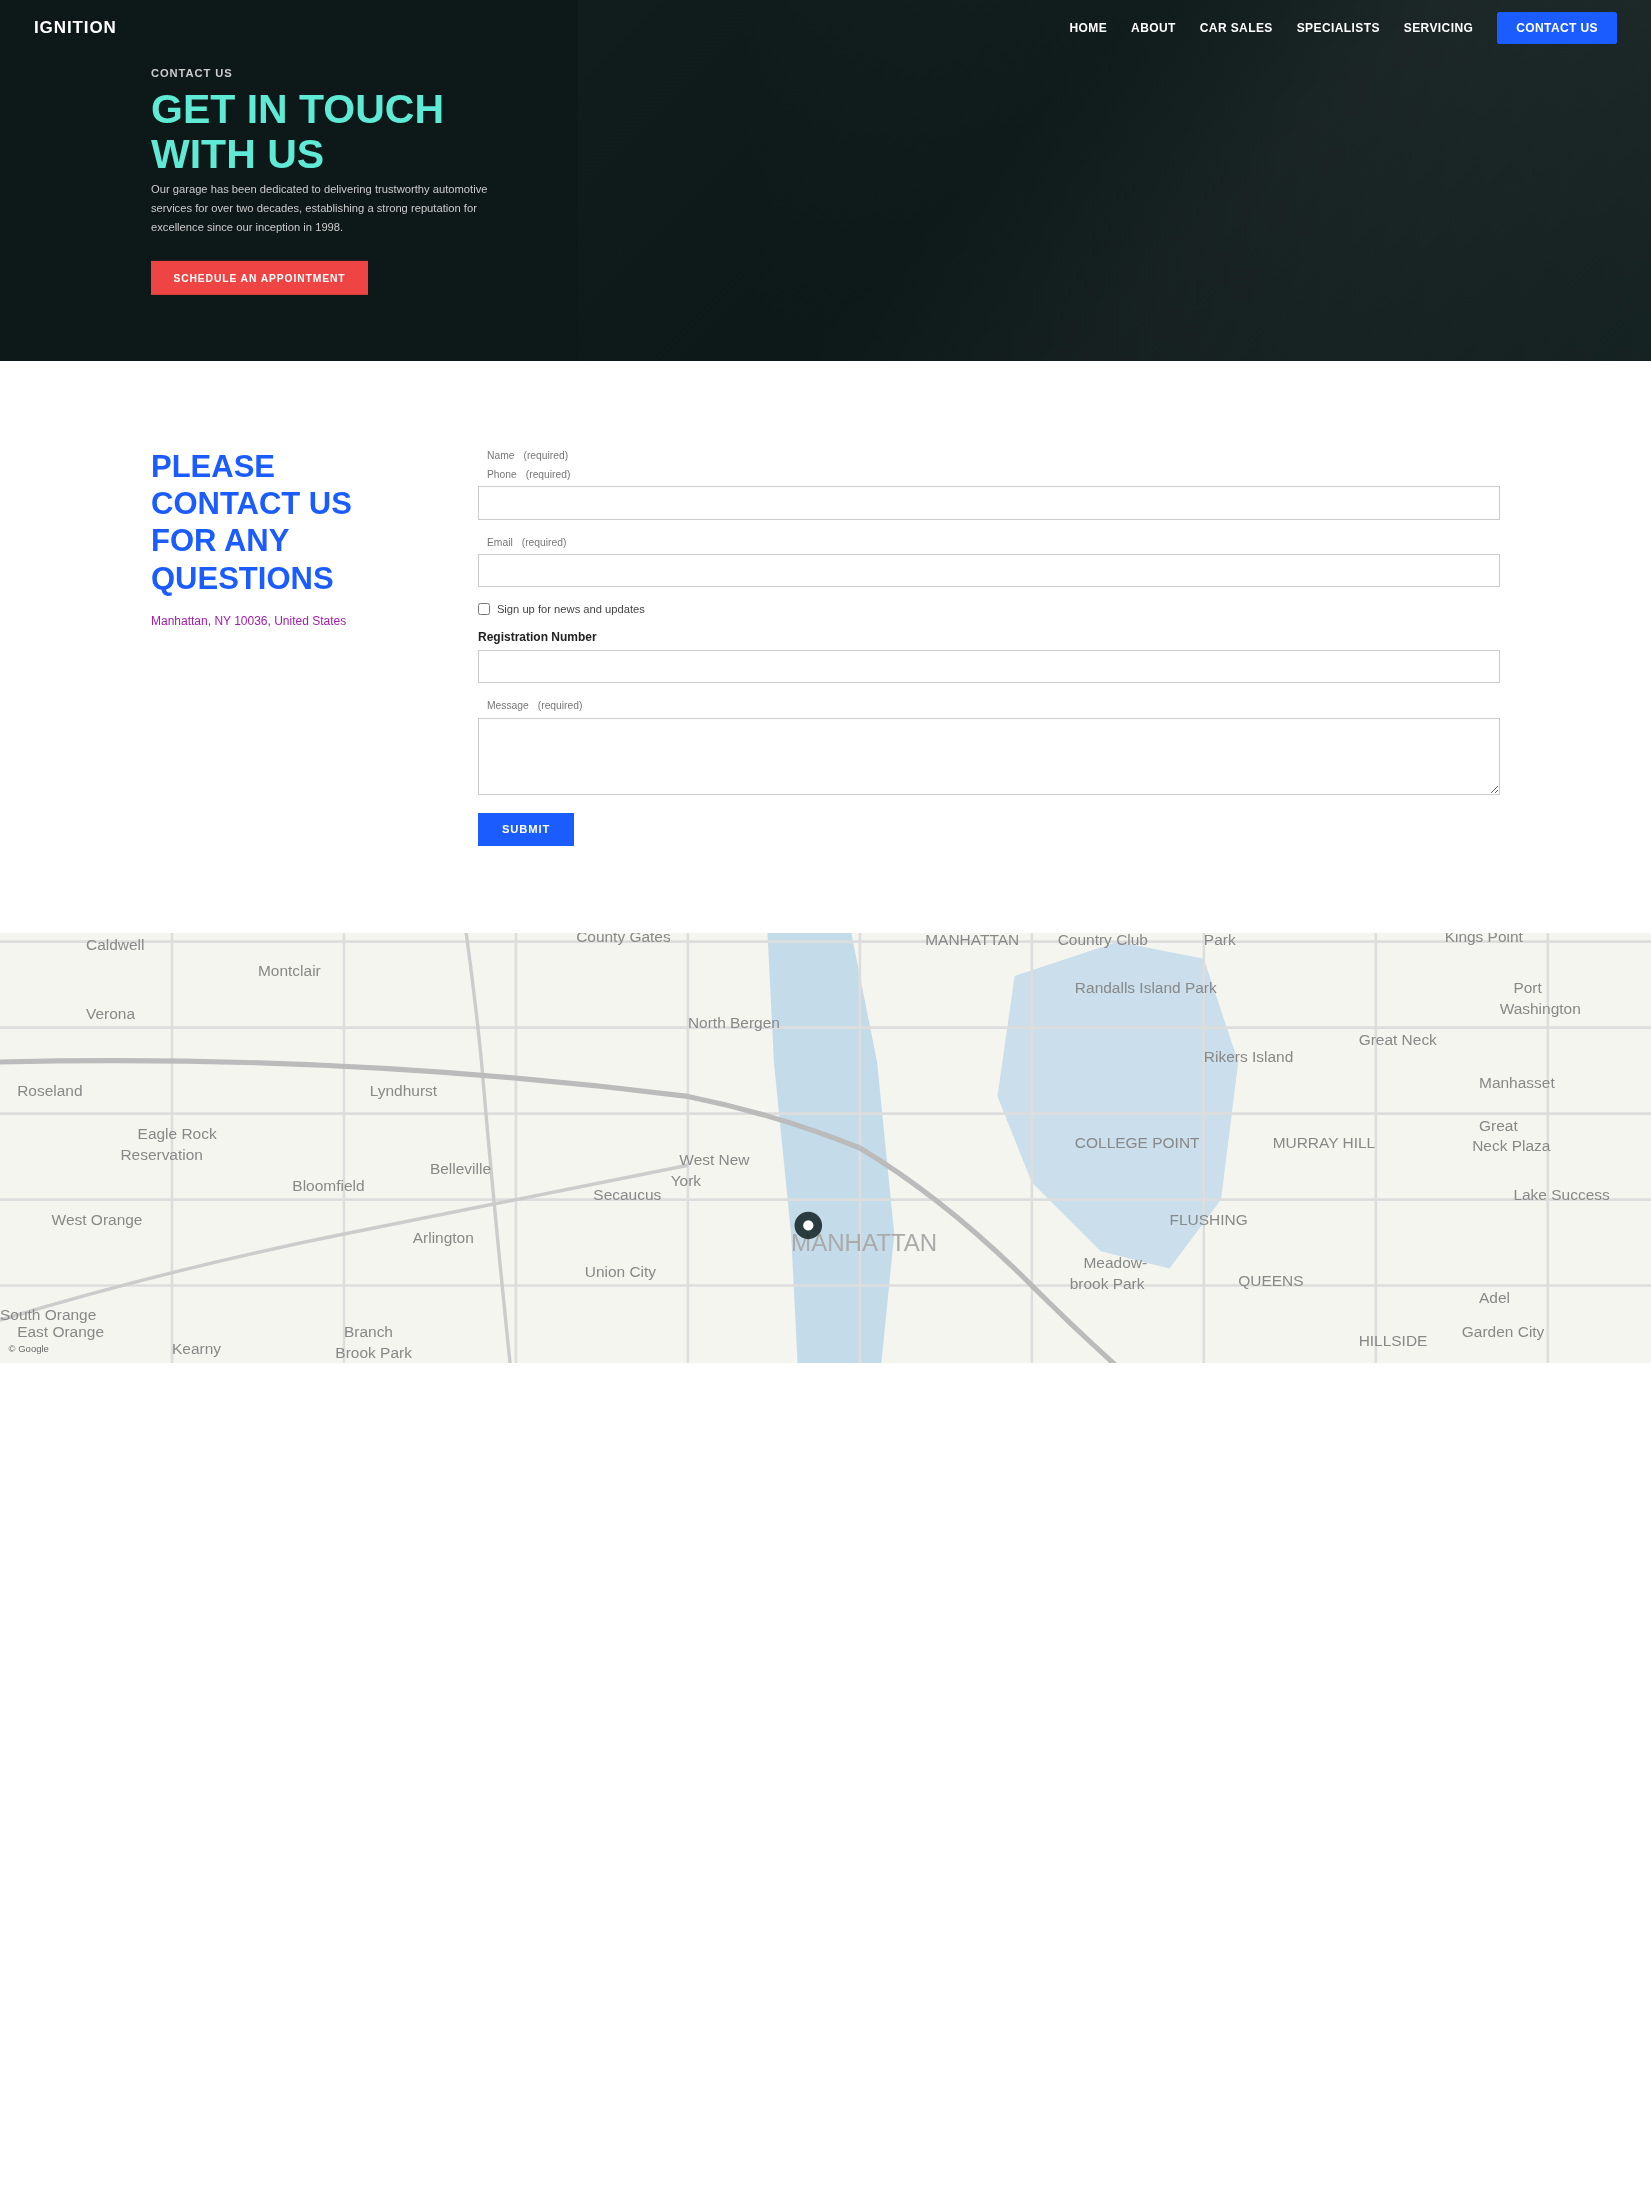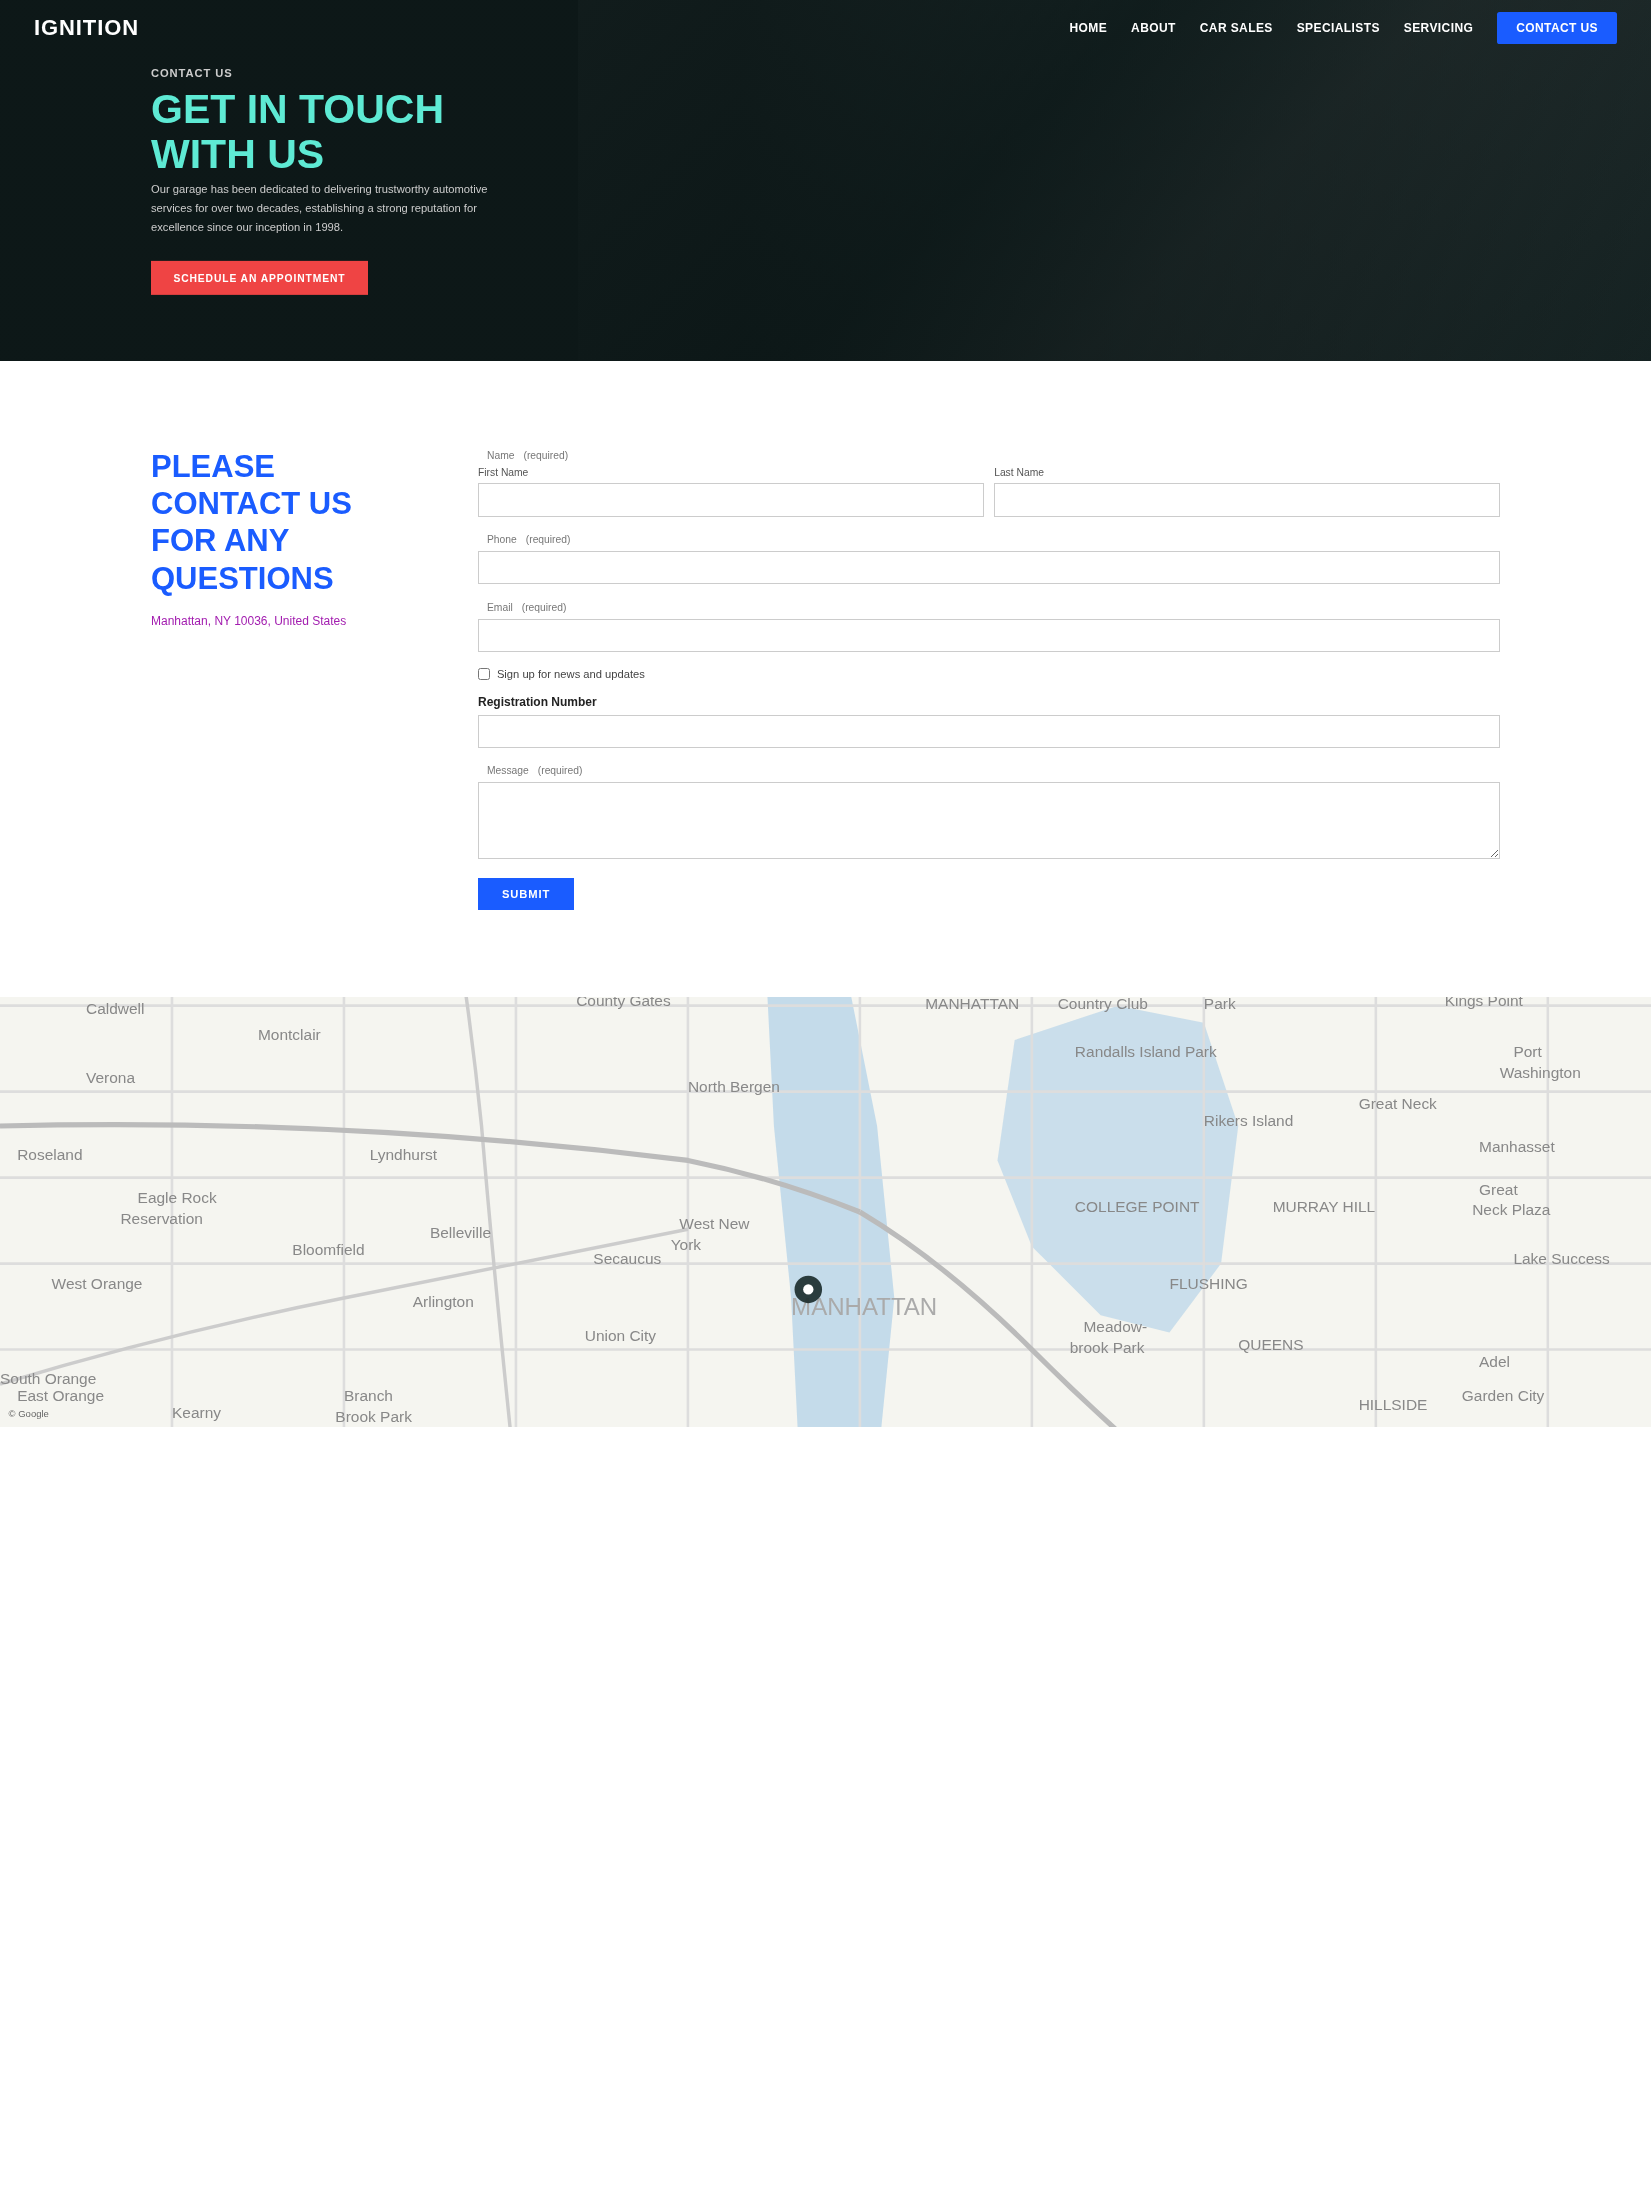--- a/index.html
+++ b/index.html
@@ -5,21 +5,21 @@
     * { margin: 0; padding: 0; box-sizing: border-box; }
     body { font-family: Arial, Helvetica, sans-serif; background: #fff; color: #333; }
 
     
     nav {
       position: absolute; top: 0; left: 0; right: 0; z-index: 10;
       display: flex; align-items: center; justify-content: space-between;
       padding: 0 34px; height: 55px; background: transparent;
     }
     .nav-logo {
-      font-size: 22px; font-weight: 900; color: #fff; letter-spacing: 0.9px;
+      font-size: 17px; font-weight: 900; color: #fff; letter-spacing: 0.9px;
     }
     .nav-links {
       display: flex; align-items: center; gap: 24px; list-style: none;
     }
     .nav-links a {
       color: #fff; text-decoration: none; font-size: 12px; font-weight: 600; letter-spacing: 0.4px;
     }
     .nav-contact-btn {
       background: #1a5cff; color: #fff !important; padding: 8.6px 19px;
       border-radius: 2.6px; font-weight: 700 !important;
@@ -173,30 +173,20 @@
     <p class="contact-address">Manhattan, NY 10036, United States</p>
   </div>
 
   <div class="contact-right">
     <form>
       
       <div>
         <label class="form-label">
           <span>Name</span><span>(required)</span>
         </label>
-        <div class="form-row">
-          <div class="form-group">
-            <label class="form-label" style="font-weight:400;font-size:10.3px;color:#555;">First Name</label>
-            <input type="text" class="form-input" style="">
-          </div>
-          <div class="form-group">
-            <label class="form-label" style="font-weight:400;font-size:10.3px;color:#555;">Last Name</label>
-            <input type="text" class="form-input" style="">
-          </div>
-        </div>
       </div>
 
       
       <div class="form-group">
         <label class="form-label">
           <span>Phone</span><span>(required)</span>
         </label>
         <input type="tel" class="form-input" style="">
       </div>
 

